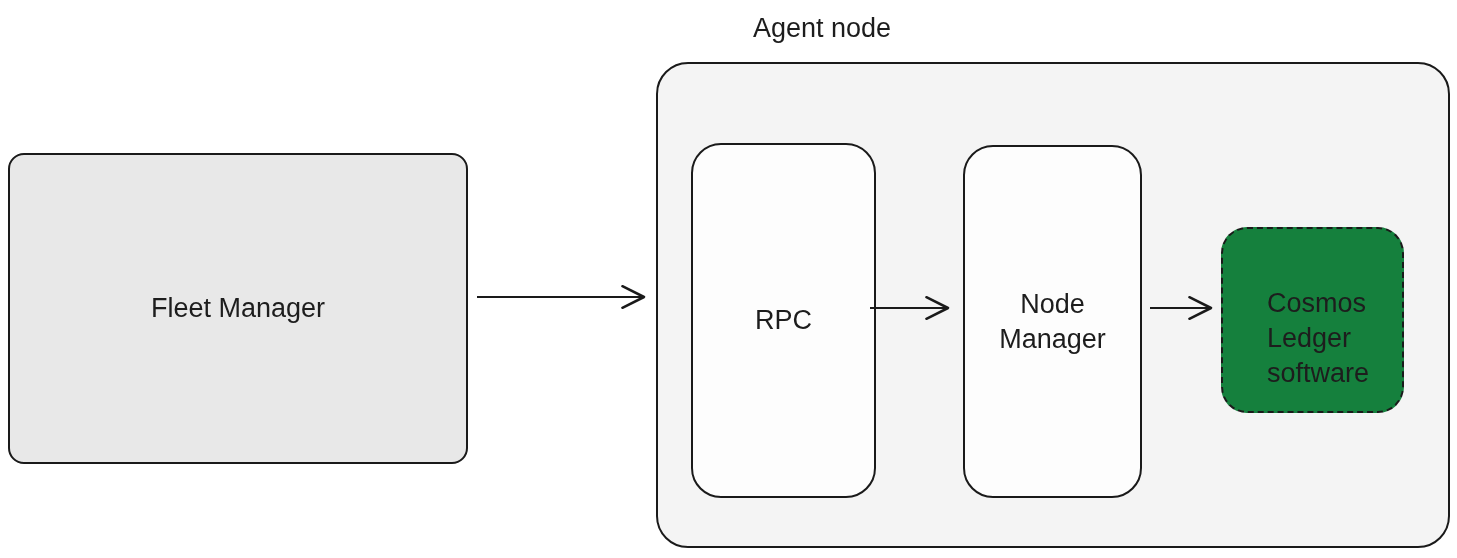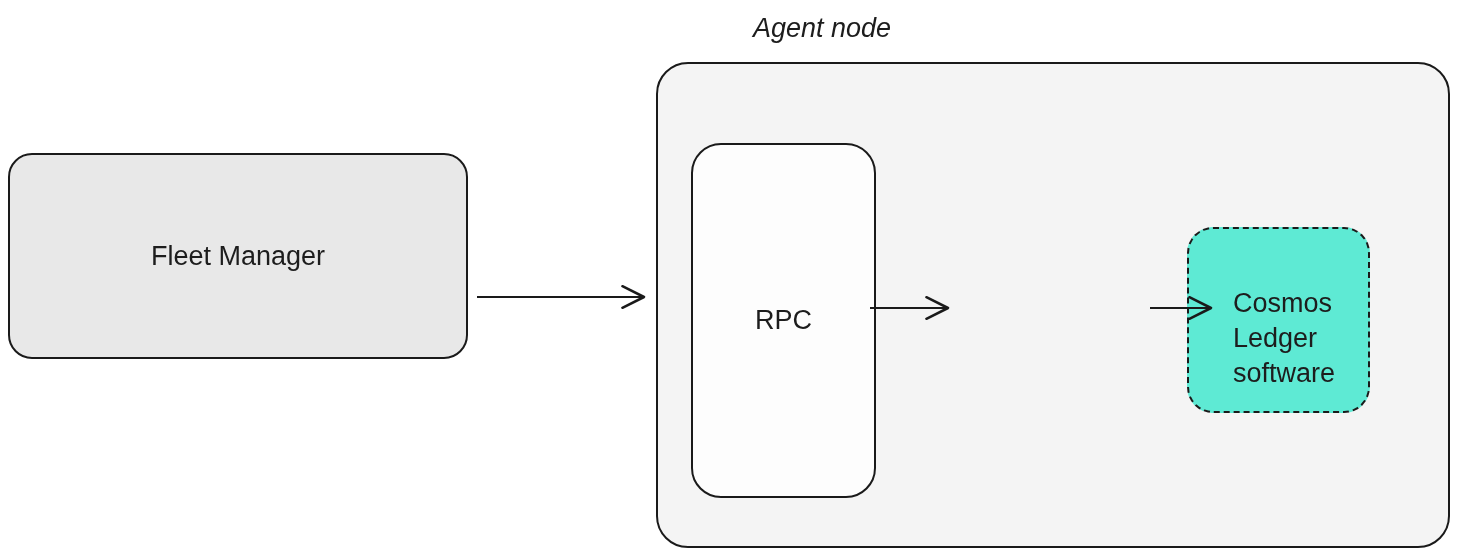--- a/index.html
+++ b/index.html
@@ -24,64 +24,63 @@
     align-items: center;
     justify-content: center;
     text-align: center;
     font-size: 27px;
     line-height: 35px;
   }
   .node-fleet-manager {
     left: 8px;
     top: 153px;
     width: 460px;
-    height: 206px;
+    height: 311px;
     background: #e8e8e8;
-    border-radius: 24px;
+    border-radius: 16px;
   }
   .node-agent-container {
     left: 656px;
     top: 62px;
     width: 794px;
     height: 486px;
     background: #f4f4f4;
     border-radius: 32px;
   }
   .agent-node-title {
     position: absolute;
     left: 753px;
     top: 12px;
     font-size: 27px;
     line-height: 32px;
     white-space: nowrap;
-    font-style: italic;
   }
   .node-rpc {
     left: 691px;
     top: 143px;
     width: 185px;
     height: 355px;
     background: #fdfdfd;
     border-radius: 30px;
   }
   .node-node-manager {
     left: 963px;
     top: 145px;
     width: 179px;
     height: 353px;
     background: #fdfdfd;
     border-radius: 30px;
     padding: 0 14px;
   }
   .node-cosmos-ledger {
-    left: 1187px;
+    left: 1221px;
     top: 227px;
     width: 183px;
     height: 186px;
-    background: #5eead4;
+    background: #15803d;
     border: 2px dashed #1a1a1a;
     border-radius: 26px;
     justify-content: flex-start;
     text-align: left;
     padding: 36px 8px 0 44px;
   }
   .edges-layer {
     position: absolute;
     left: 0;
     top: 0;
@@ -99,20 +98,23 @@
     <span>Fleet Manager</span>
   </div>
 
   <div class="agent-node-title">Agent node</div>
   <div class="node node-agent-container"></div>
 
   <div class="node node-rpc">
     <span>RPC</span>
   </div>
 
+  <div class="node node-node-manager">
+    <span>Node Manager</span>
+  </div>
 
   <div class="node node-cosmos-ledger">
     <span>Cosmos Ledger software</span>
   </div>
 
   <svg class="edges-layer" viewBox="0 0 1457 558" xmlns="http://www.w3.org/2000/svg">
     <defs>
       <marker id="arrowhead" viewBox="0 0 14 14" refX="13" refY="7" markerWidth="14" markerHeight="14" orient="auto-start-reverse">
         <path d="M1,1 L13,7 L1,13" fill="none" stroke="#1a1a1a" stroke-width="1.4" stroke-linecap="round" stroke-linejoin="round"></path>
       </marker>

